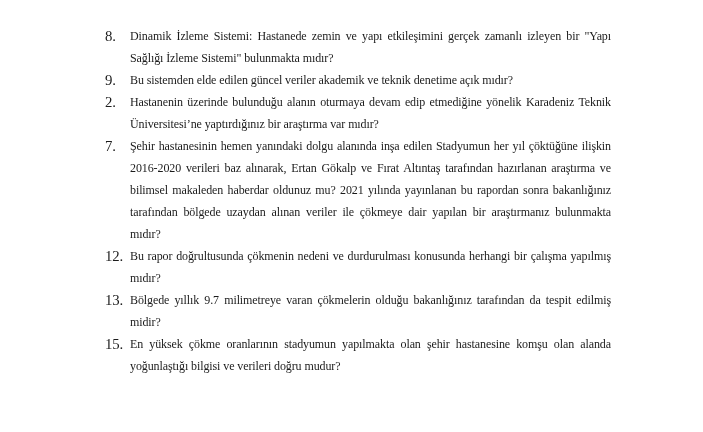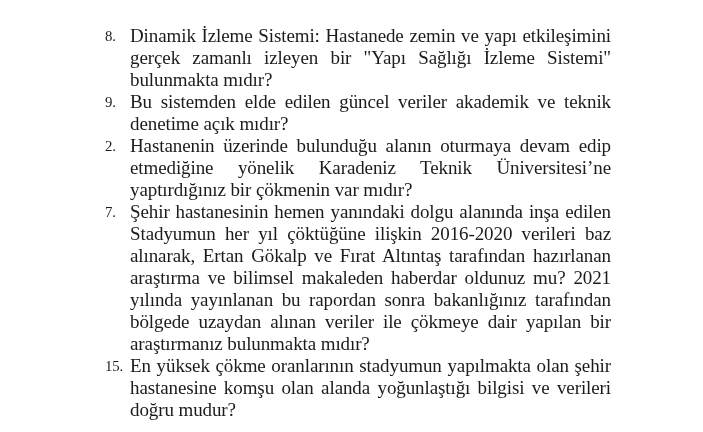--- a/index.html
+++ b/index.html
@@ -36,21 +36,21 @@
   .question-number {
     flex: 0 0 25px;
     font-size: 14.8px;
     line-height: 22px;
     letter-spacing: -0.1px;
     white-space: nowrap;
   }
   .question-text {
     flex: 1 1 auto;
     display: block;
-    font-size: 19px;
+    font-size: 12px;
     line-height: 22px;
     letter-spacing: -0.1px;
     text-align: justify;
   }
 </style>
 </head>
 <body>
 
 <div class="doc-page">
   <div class="question-list">
@@ -60,29 +60,37 @@
       <span class="question-text">Dinamik İzleme Sistemi: Hastanede zemin ve yapı etkileşimini gerçek zamanlı izleyen bir "Yapı Sağlığı İzleme Sistemi" bulunmakta mıdır?</span>
     </div>
 
     <div class="question-item">
       <span class="question-number">9.</span>
       <span class="question-text">Bu sistemden elde edilen güncel veriler akademik ve teknik denetime açık mıdır?</span>
     </div>
 
     <div class="question-item">
       <span class="question-number">2.</span>
-      <span class="question-text">Hastanenin üzerinde bulunduğu alanın oturmaya devam edip etmediğine yönelik Karadeniz Teknik Üniversitesi’ne yaptırdığınız bir çökmenin var mıdır?</span>
+      <span class="question-text">Hastanenin üzerinde bulunduğu alanın oturmaya devam edip etmediğine yönelik Karadeniz Teknik Üniversitesi’ne yaptırdığınız bir araştırma var mıdır?</span>
     </div>
 
     <div class="question-item">
       <span class="question-number">7.</span>
       <span class="question-text">Şehir hastanesinin hemen yanındaki dolgu alanında inşa edilen Stadyumun her yıl çöktüğüne ilişkin 2016-2020 verileri baz alınarak, Ertan Gökalp ve Fırat Altıntaş tarafından hazırlanan araştırma ve bilimsel makaleden haberdar oldunuz mu? 2021 yılında yayınlanan bu rapordan sonra bakanlığınız tarafından bölgede uzaydan alınan veriler ile çökmeye dair yapılan bir araştırmanız bulunmakta mıdır?</span>
     </div>
 
+    <div class="question-item">
+      <span class="question-number">12.</span>
+      <span class="question-text">Bu rapor doğrultusunda çökmenin nedeni ve durdurulması konusunda herhangi bir çalışma yapılmış mıdır?</span>
+    </div>
 
+    <div class="question-item">
+      <span class="question-number">13.</span>
+      <span class="question-text">Bölgede yıllık 9.7 milimetreye varan çökmelerin olduğu bakanlığınız tarafından da tespit edilmiş midir?</span>
+    </div>
 
 
     <div class="question-item">
       <span class="question-number">15.</span>
       <span class="question-text">En yüksek çökme oranlarının stadyumun yapılmakta olan şehir hastanesine komşu olan alanda yoğunlaştığı bilgisi ve verileri doğru mudur?</span>
     </div>
 
   </div>
 </div>
 

